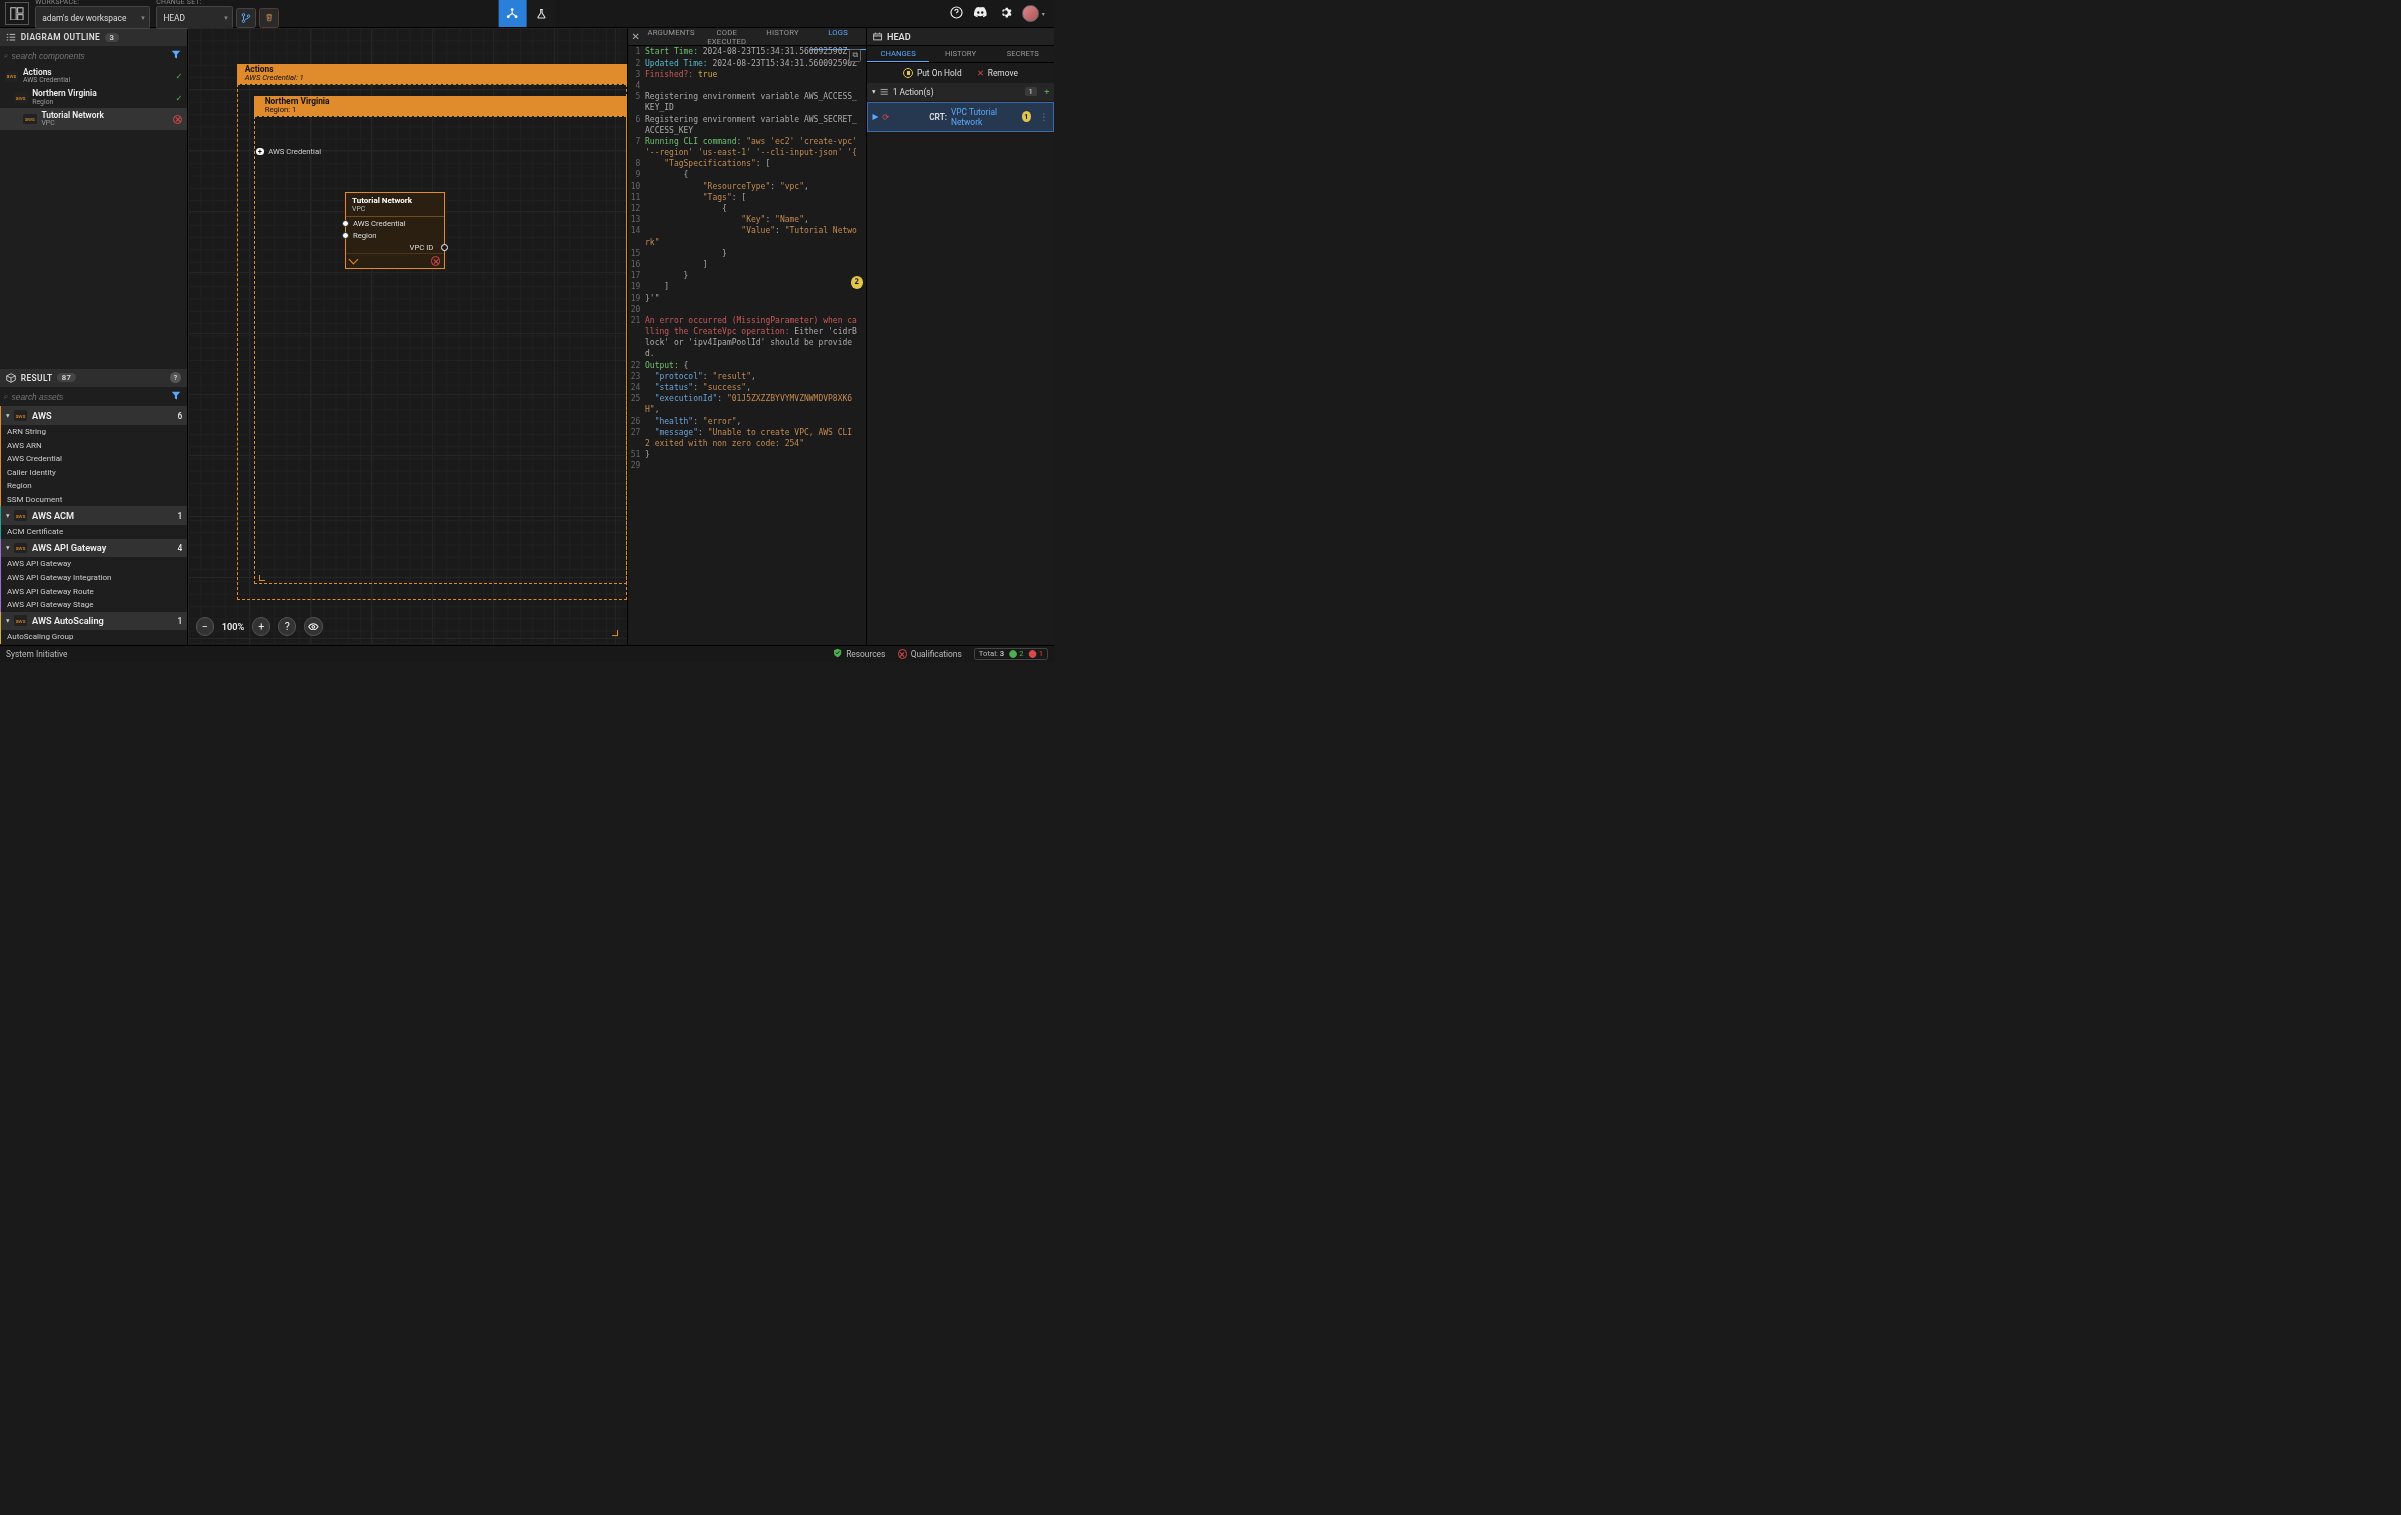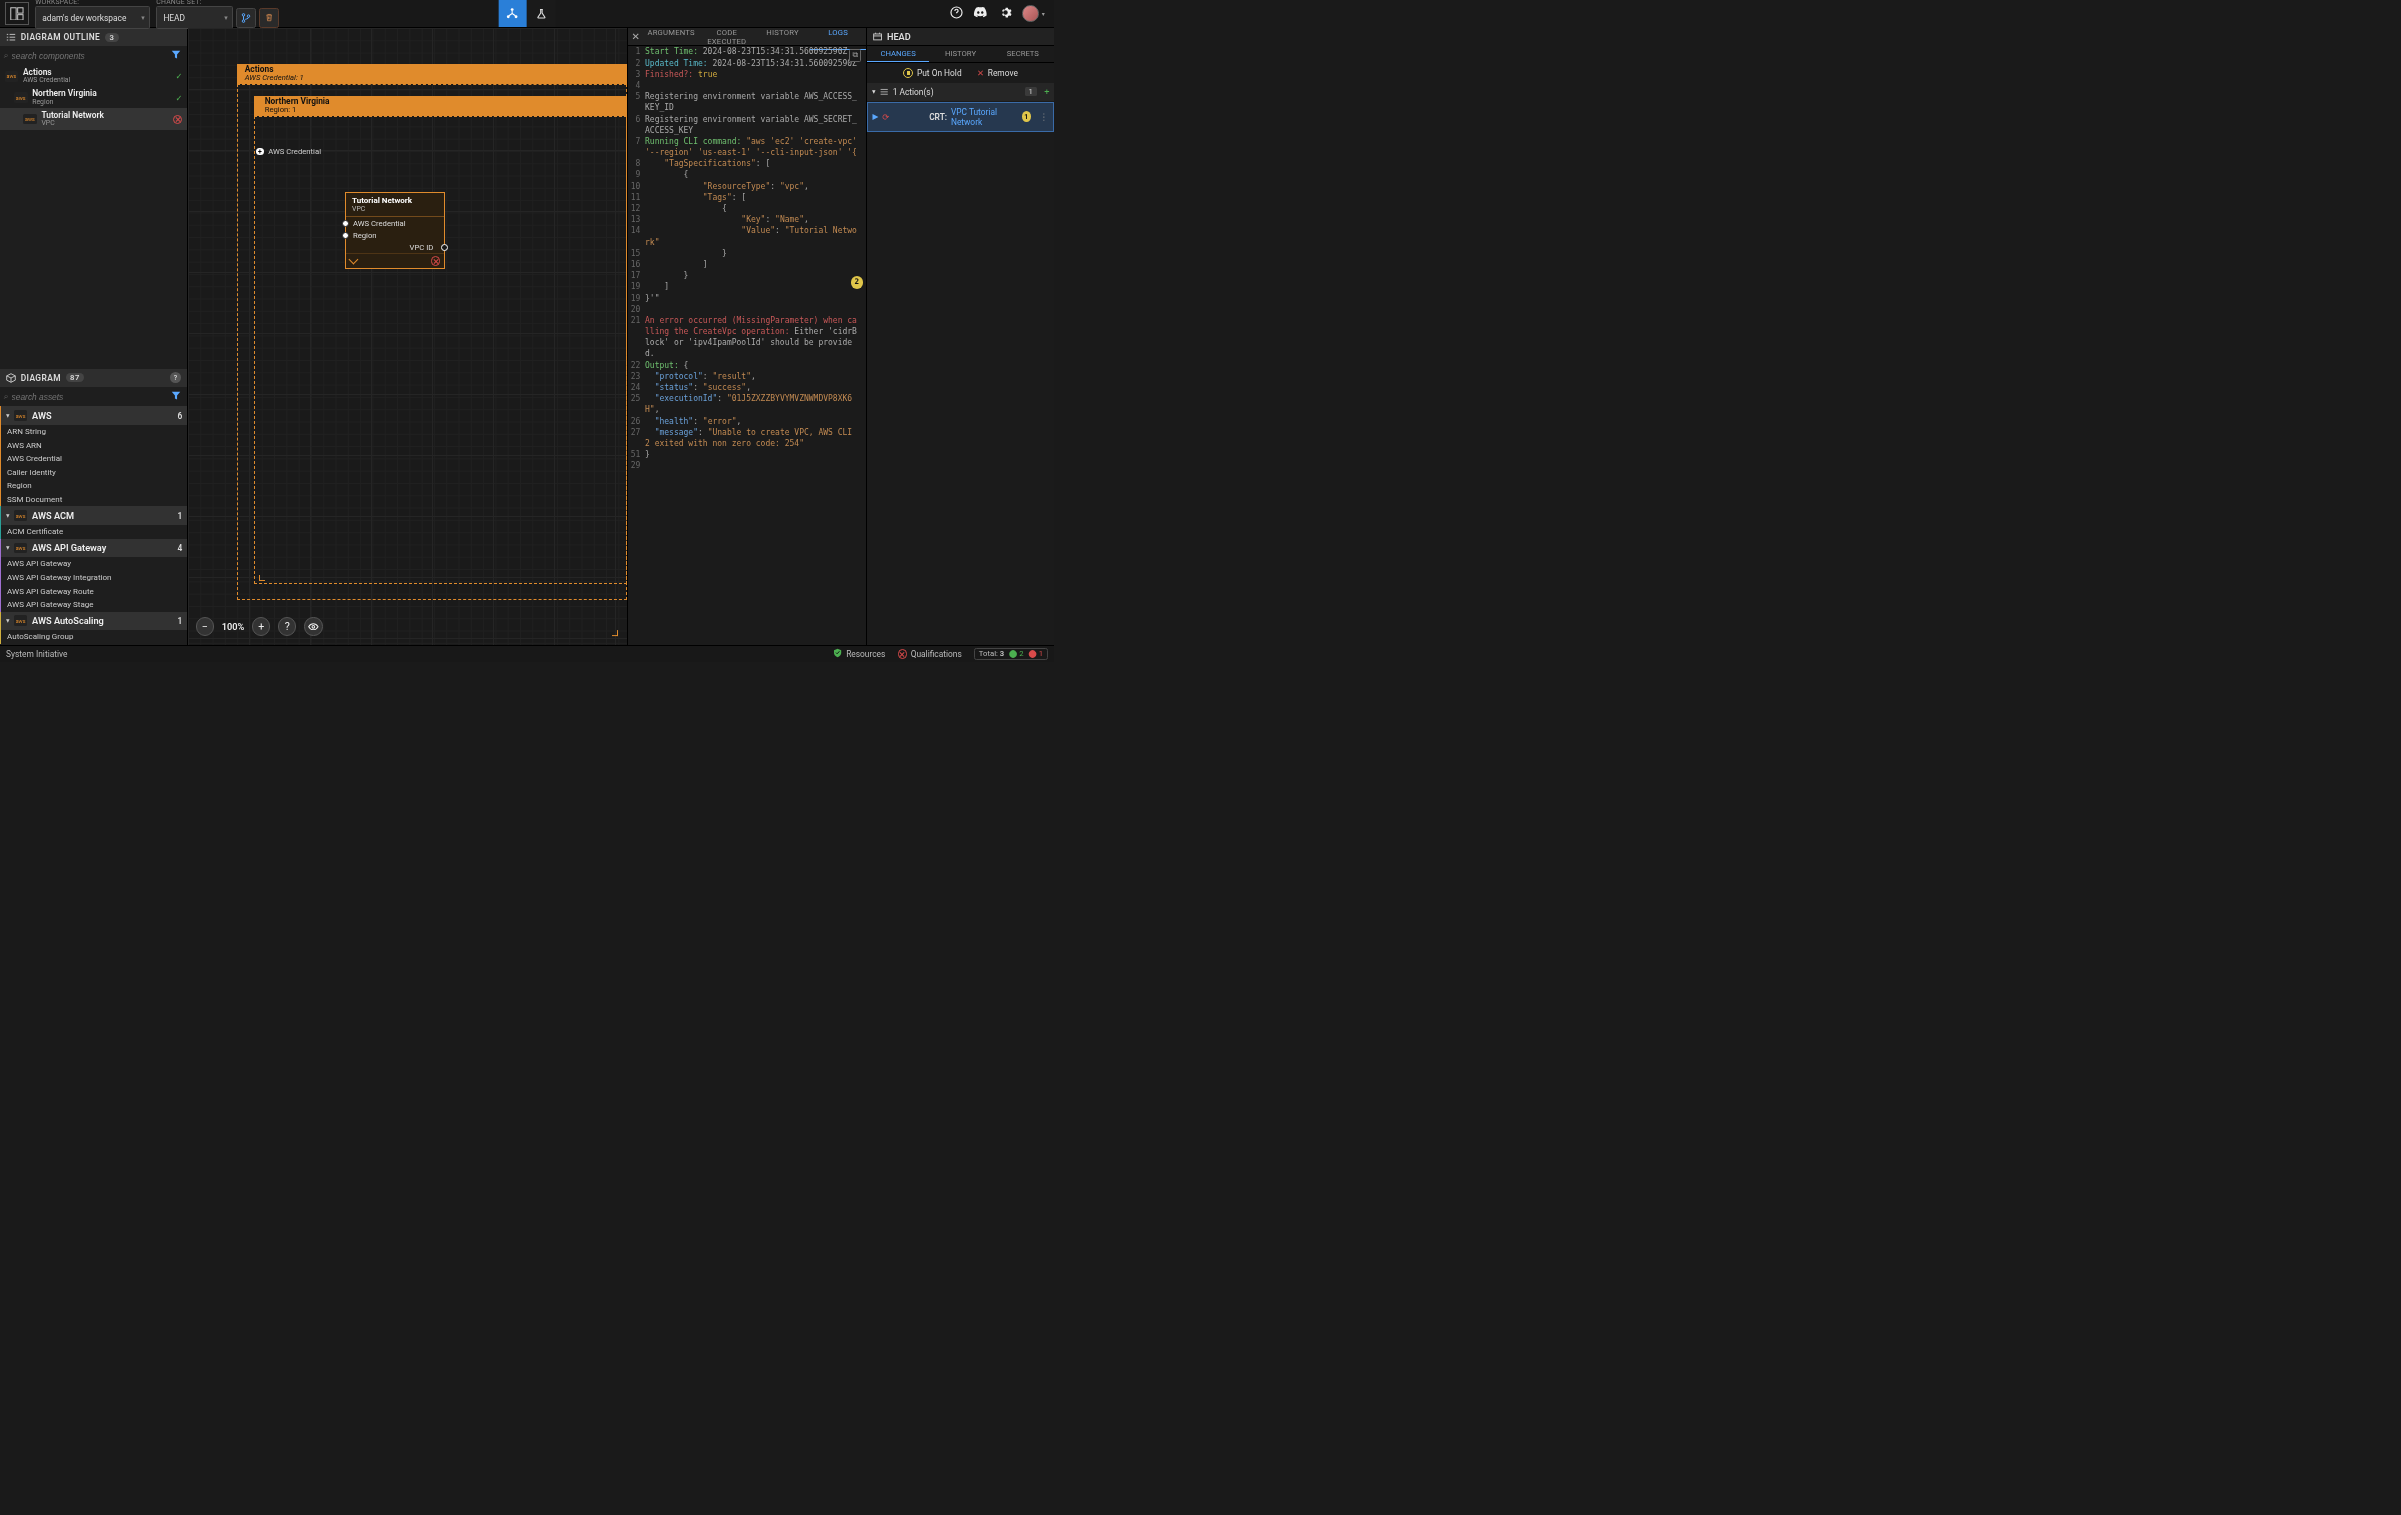--- a/index.html
+++ b/index.html
@@ -345,21 +345,21 @@
     <span class="status-err-circle"></span>
         </div>
       </div>
 
     <div class="left-mid-flex"></div>
 
     <div class="panel-header">
       <svg width="10" height="10" viewBox="0 0 14 14" fill="none" stroke="#ccc" stroke-width="1.3" style="margin-right:4.6px;">
           <path d="M7 1l6 3v6l-6 3-6-3V4zM1 4l6 3 6-3M7 7v6"></path>
         </svg>
-      <span>DIAGRAM</span>
+      <span>RESULT</span>
       <span class="badge">87</span>
       <span class="help">?</span>
     </div>
     <div class="search-row">
       <span style="color:#666;font-size:8.4px;">⌕</span>
       <input class="search-input" placeholder="search assets" style="">
       <span class="filter-icon">
         <svg width="10" height="9.2" viewBox="0 0 14 13" fill="#5aa8ff">
             <path d="M1 1h12l-4.5 5.5V12l-3-1.5V6.5z"></path>
           </svg>

